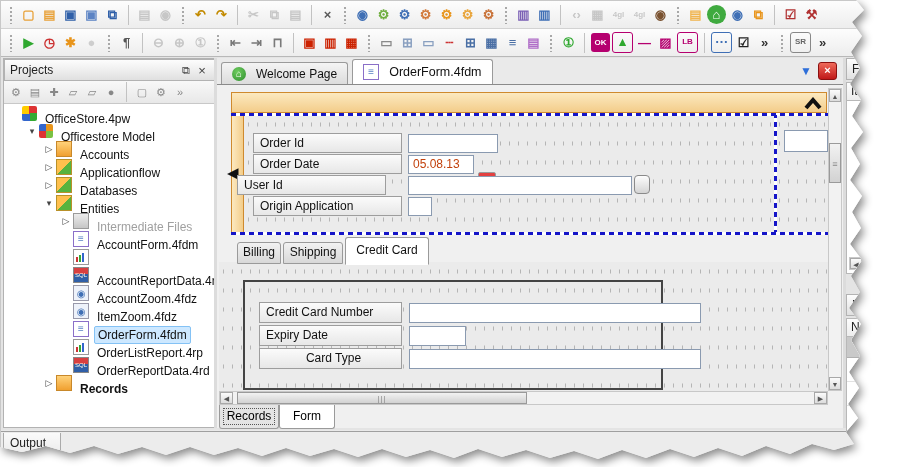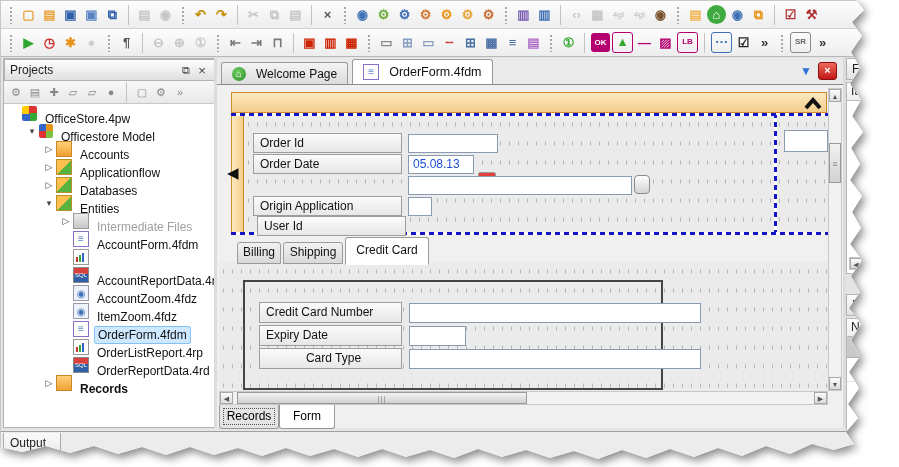--- a/index.html
+++ b/index.html
@@ -56,21 +56,21 @@
   #tab-close{width:17px;height:16px;border-radius:3px;background:linear-gradient(#ef6a5a,#c01818);border:1px solid #8a1010;color:#fff;font-size:11px;line-height:15px;text-align:center;font-weight:bold;}
   .dotgrid{background-color:#ebebeb;background-image:radial-gradient(#b5b5b5 0.9px,transparent 1px);background-size:9px 19px;}
   #orange-bar{position:absolute;left:14px;top:34px;width:596px;height:21px;background:linear-gradient(#fce9c0,#f3cd8a);border:1px solid #cf8a2e;box-sizing:border-box;}
   #collapse-chevron{position:absolute;left:571px;top:3px;}
   #left-strip{position:absolute;left:14px;top:57px;width:13px;height:118px;background:linear-gradient(90deg,#fce9c0,#f3cd8a);border:1px solid #cf8a2e;box-sizing:border-box;}
   #strip-arrow{position:absolute;left:-5px;top:48px;font-size:15px;color:#111;}
   #grid-area{position:absolute;left:27px;top:57px;width:584px;height:118px;}
   .dash-h{position:absolute;height:3px;background:repeating-linear-gradient(90deg,#1515c8 0 5px,#fff 5px 9px);}
   .dash-v{position:absolute;width:3px;background:repeating-linear-gradient(0deg,#1515c8 0 5px,#fff 5px 9px);}
   .flabel{position:absolute;width:149px;height:20px;box-sizing:border-box;border:1px solid #9d9d9d;background:linear-gradient(#fbfbfb,#e7e7e7);font-size:12px;color:#111;line-height:18px;padding-left:6px;}
-  .finput{position:absolute;height:19px;box-sizing:border-box;border:1px solid #8a9ab0;background:#fff;font-size:12px;line-height:17px;padding-left:4px;color:#1d4ed8;}
+  .finput{position:absolute;height:19px;box-sizing:border-box;border:1px solid #8a9ab0;background:#fff;font-size:12px;line-height:17px;padding-left:4px;color:#c2410c;}
   .cal-btn{position:absolute;width:18px;height:17px;box-sizing:border-box;border:1px solid #9a9a9a;border-radius:2px;background:linear-gradient(#e34040 0 5px,#fff 5px);font-size:8px;color:#c22;text-align:center;line-height:26px;font-weight:bold;}
   .dots-btn{position:absolute;width:16px;height:19px;border:1px solid #8a8a8a;border-radius:4px;background:linear-gradient(#fdfdfd,#d4d4d4);box-sizing:border-box;}
   
   .stab{position:absolute;font-size:12px;color:#111;border:1px solid #9a9a9a;border-radius:3px 3px 0 0;text-align:center;background:linear-gradient(#f2f2f2,#d8d8d8);}
   .stab.active{background:#fff;border-bottom:1px solid #fff;z-index:2;}
   #card-panel{position:absolute;left:2px;top:204px;width:609px;height:129px;}
   #group-box{position:absolute;left:24px;top:18px;width:420px;height:110px;border:2px solid #444;box-sizing:border-box;}
   
   .sb{position:absolute;background:#f2f2f2;border:1px solid #c8c8c8;box-sizing:border-box;}
   .sb-btn{position:absolute;background:linear-gradient(#fbfbfb,#dcdcdc);border:1px solid #a8a8a8;box-sizing:border-box;color:#555;font-size:7px;text-align:center;}
@@ -322,21 +322,21 @@
       <div class="dash-h" style="left:14px;top:55px;width:598px;"></div>
       <div class="dash-v" style="left:557px;top:57px;height:120px;"></div>
       <div class="dash-h" style="left:14px;top:174px;width:598px;"></div>
 
       <div id="hdr-fields">
             <div class="flabel" style="left: 36px; top: 75px;">Order Id</div>
             <div class="finput" style="left: 191px; top: 76px; width: 90px;"></div>
             <div class="flabel" style="left: 36px; top: 96px;">Order Date</div>
             <div class="finput" style="left: 191px; top: 97px; width: 66px;">05.08.13</div>
             <div class="cal-btn" style="left: 261px; top: 114px;">12</div>
-            <div class="flabel" style="left: 40px; top: 117px; margin-top: 41px;">User Id</div>
+            <div class="flabel" style="left: 20px; top: 117px;">User Id</div>
             <div class="finput" style="left: 191px; top: 118px; width: 224px;"></div>
             <div class="dots-btn" style="left: 417px; top: 117px;"></div>
             <div class="flabel" style="left: 36px; top: 138px;">Origin Application</div>
             <div class="finput" style="left: 191px; top: 139px; width: 24px;"></div>
           </div>
       <div class="finput" style="left:567px;top:72px;width:44px;height:22px;"></div>
 
       <div id="card-panel" class="dotgrid">
         <div id="group-box"></div>
         <div id="card-fields">

